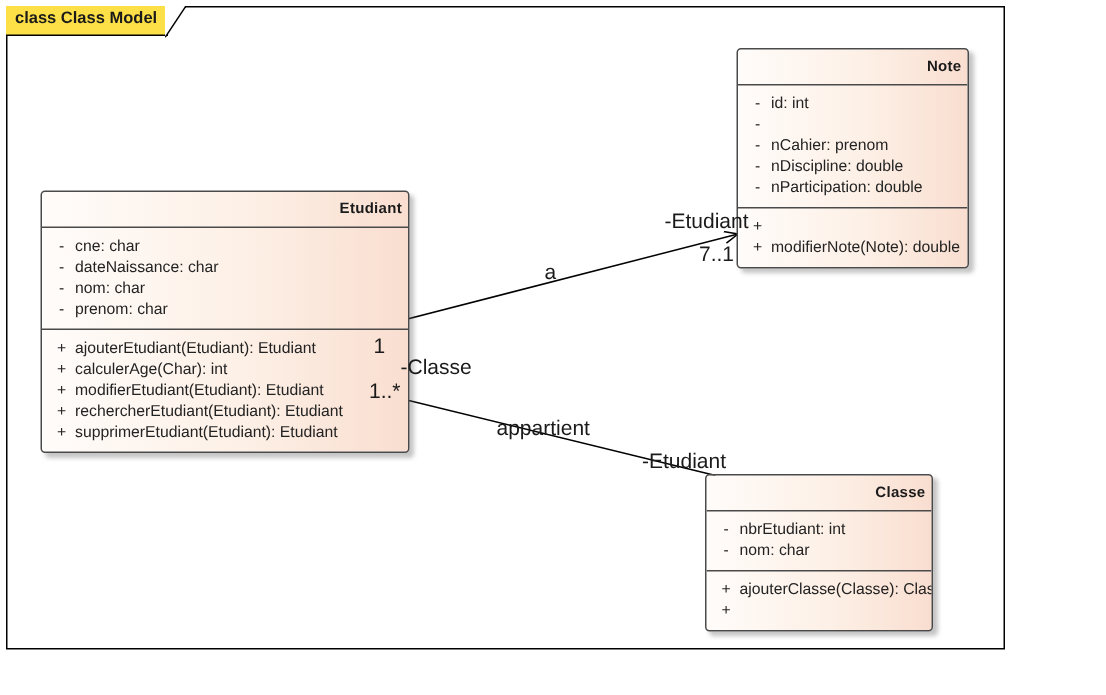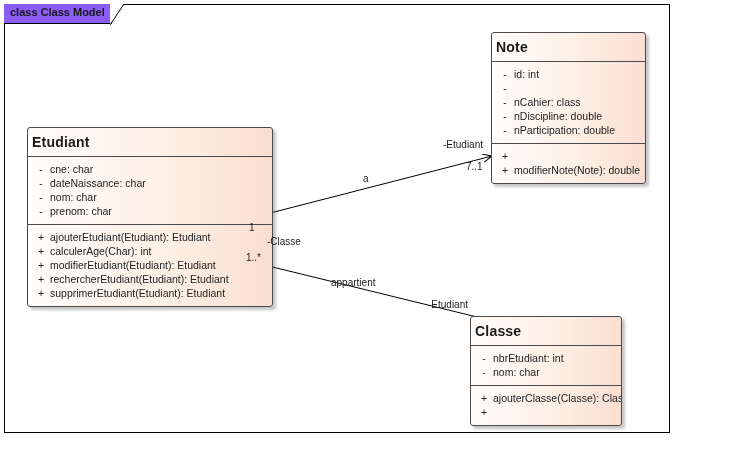--- a/index.html
+++ b/index.html
@@ -27,21 +27,21 @@
     background: #ffffff;
   }
   #frame-tab {
     position: absolute;
     left: 4px;
     top: 4px;
     height: 20px;
     box-sizing: border-box;
     border-right: 1px solid #000000;
     border-bottom: 1px solid #000000;
-    background: #8b5cf6;
+    background: #fde047;
     padding: 2px 6px 0 6px;
     font-size: 11px;
     font-weight: bold;
     color: #1a1a1a;
     white-space: nowrap;
     z-index: 6;
   }
   #frame-tab-slant {
     position: absolute;
     left: 110px;
@@ -67,22 +67,22 @@
     position: absolute;
     box-sizing: border-box;
     border: 1px solid #4a4a4a;
     background: linear-gradient(to right, #fffcfa 0%, #fdf0e6 55%, #f9ded0 100%);
     box-shadow: 3px 3px 3px rgba(90, 90, 90, 0.35);
     border-radius: 3px;
     z-index: 4;
     overflow: hidden;
   }
   .uml-header {
-    text-align: left;
-    font-size: 14px;
+    text-align: right;
+    font-size: 10px;
     font-weight: bold;
     color: #1a1a1a;
     padding: 6px 4px 6px 4px;
     border-bottom: 1px solid #4a4a4a;
     letter-spacing: 0.2px;
   }
   .uml-compartment {
     padding: 5px 4px 6px 4px;
   }
   .uml-compartment + .uml-compartment {
@@ -102,21 +102,21 @@
     text-align: center;
     color: #232323;
   }
   .uml-member {
     flex: 1 1 auto;
   }
 
   
   .conn-label {
     position: absolute;
-    font-size: 10px;
+    font-size: 14px;
     color: #1a1a1a;
     white-space: nowrap;
     z-index: 5;
     background: transparent;
   }
 </style>
 </head>
 <body>
 
 <div id="diagram-frame"></div>
@@ -200,21 +200,21 @@
   <div class="uml-compartment">
     <div class="uml-row">
       <span class="uml-vis">-</span>
       <span class="uml-member">id: int</span>
     </div>
     <div class="uml-row">
       <span class="uml-vis">-</span>
     </div>
     <div class="uml-row">
       <span class="uml-vis">-</span>
-      <span class="uml-member">nCahier: class</span>
+      <span class="uml-member">nCahier: prenom</span>
     </div>
     <div class="uml-row">
       <span class="uml-vis">-</span>
       <span class="uml-member">nDiscipline: double</span>
     </div>
     <div class="uml-row">
       <span class="uml-vis">-</span>
       <span class="uml-member">nParticipation: double</span>
     </div>
   </div>

